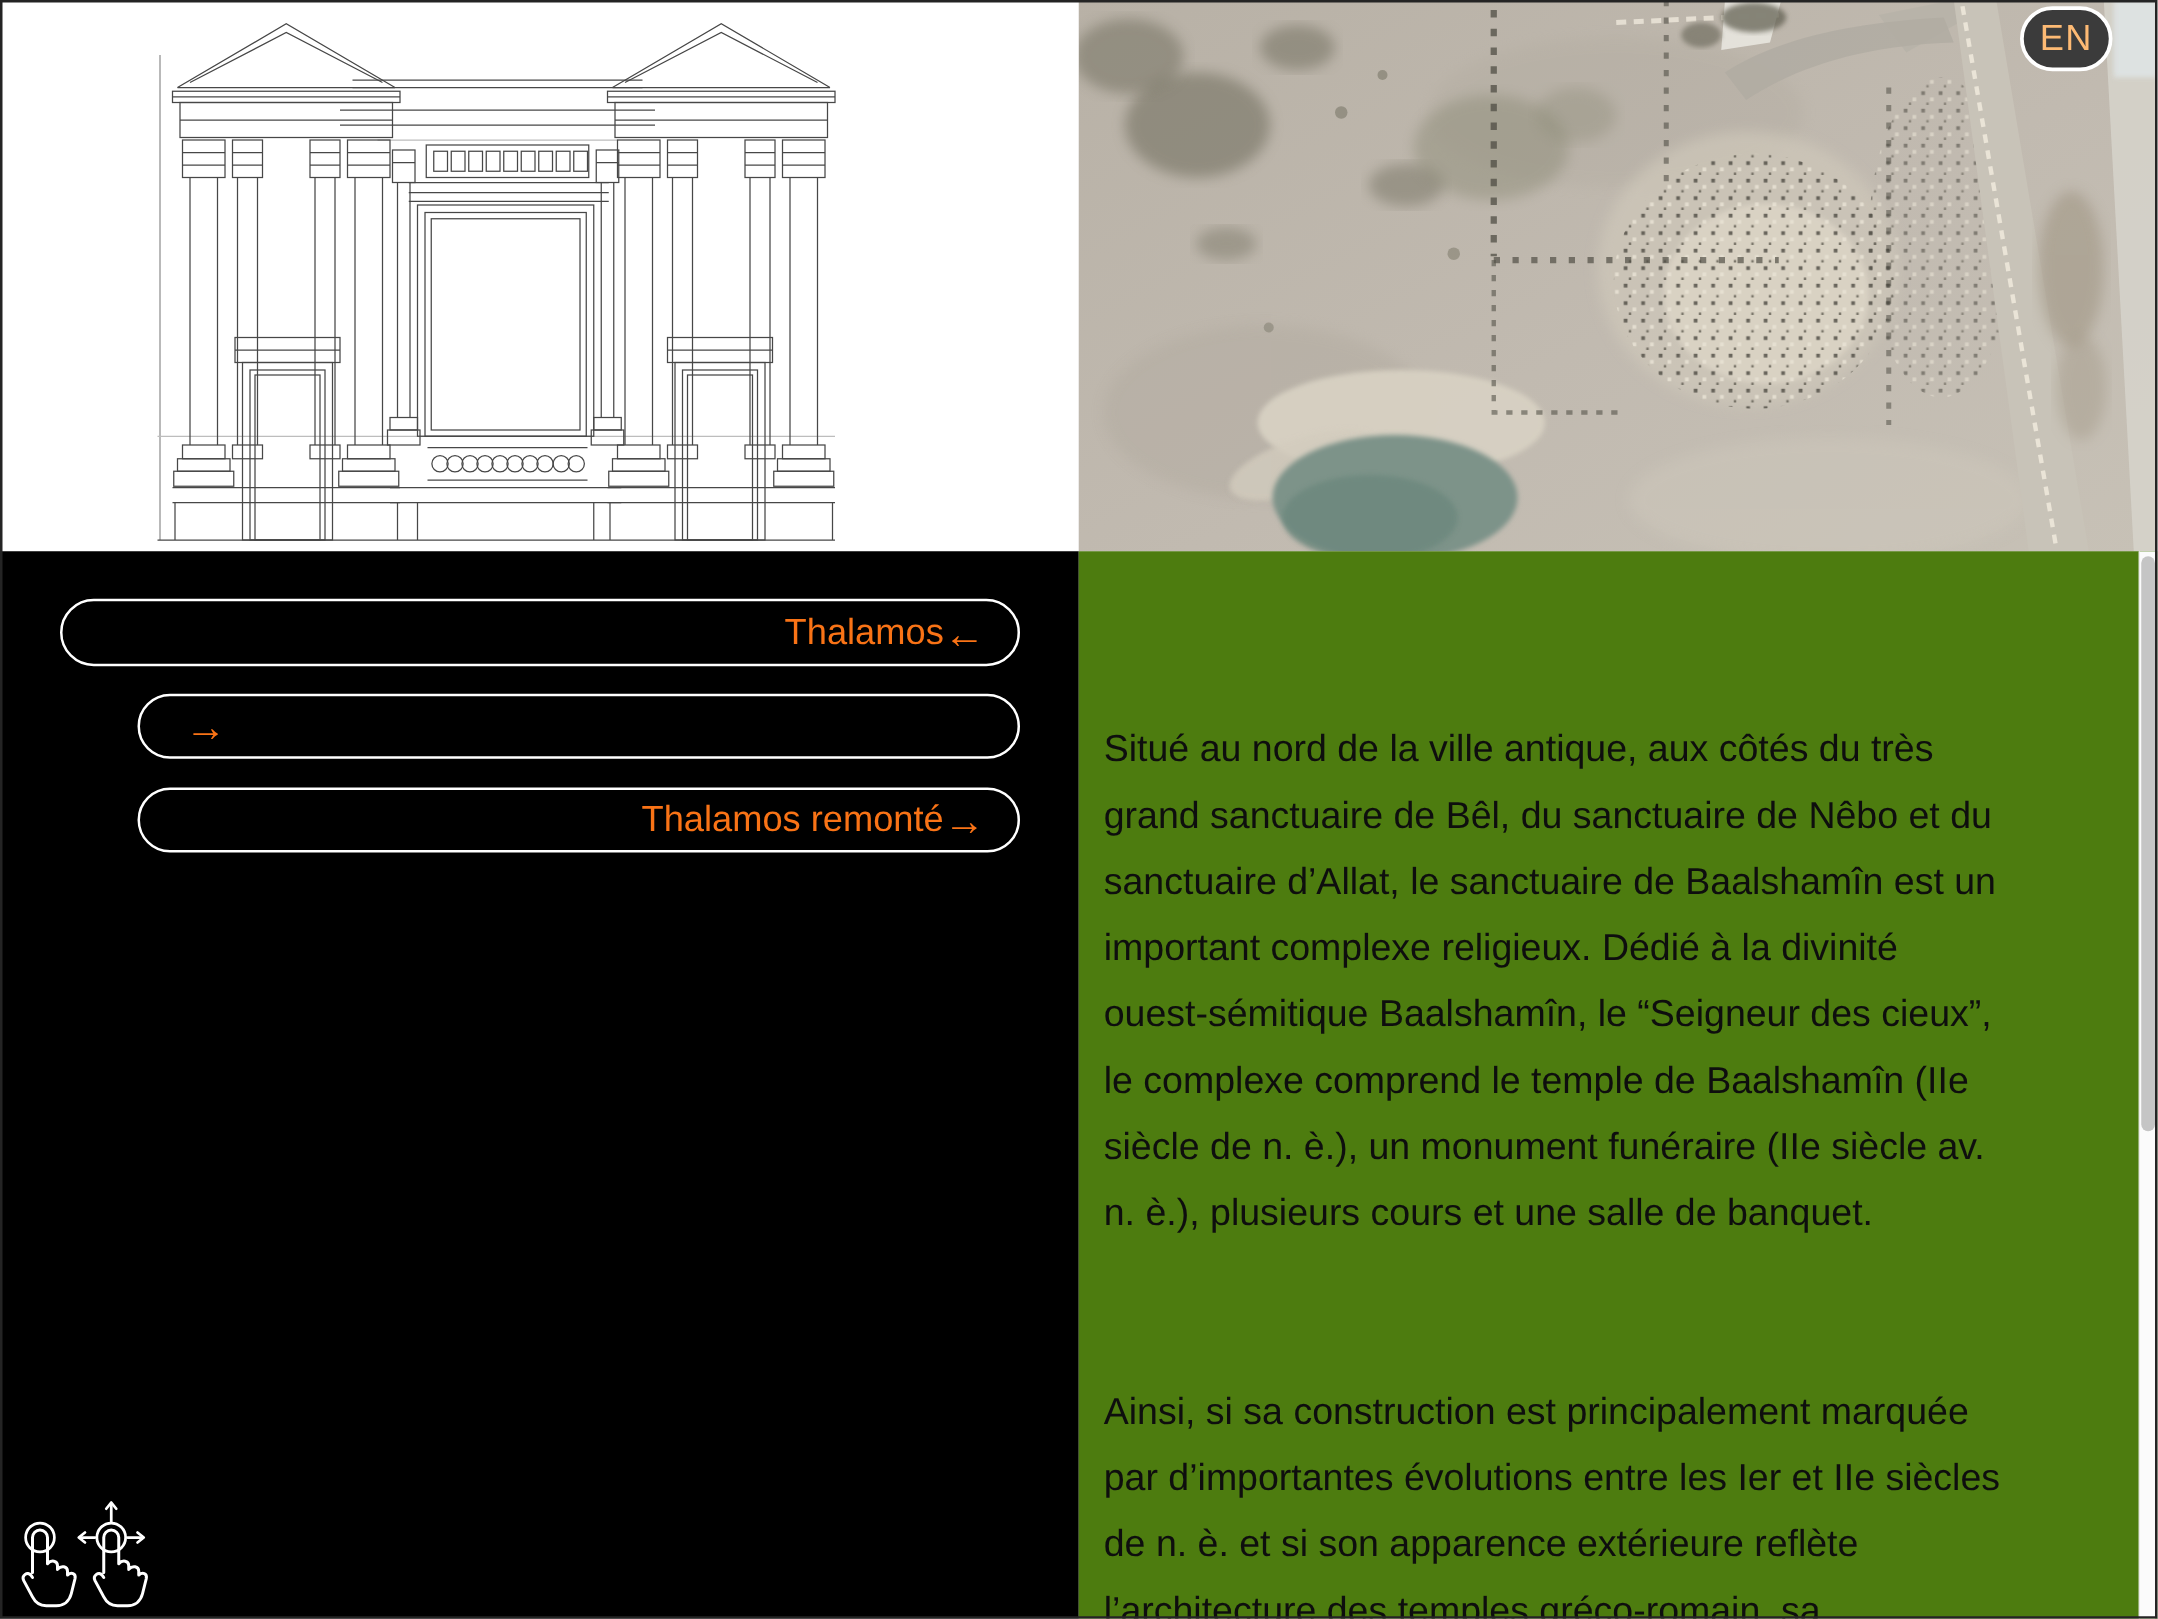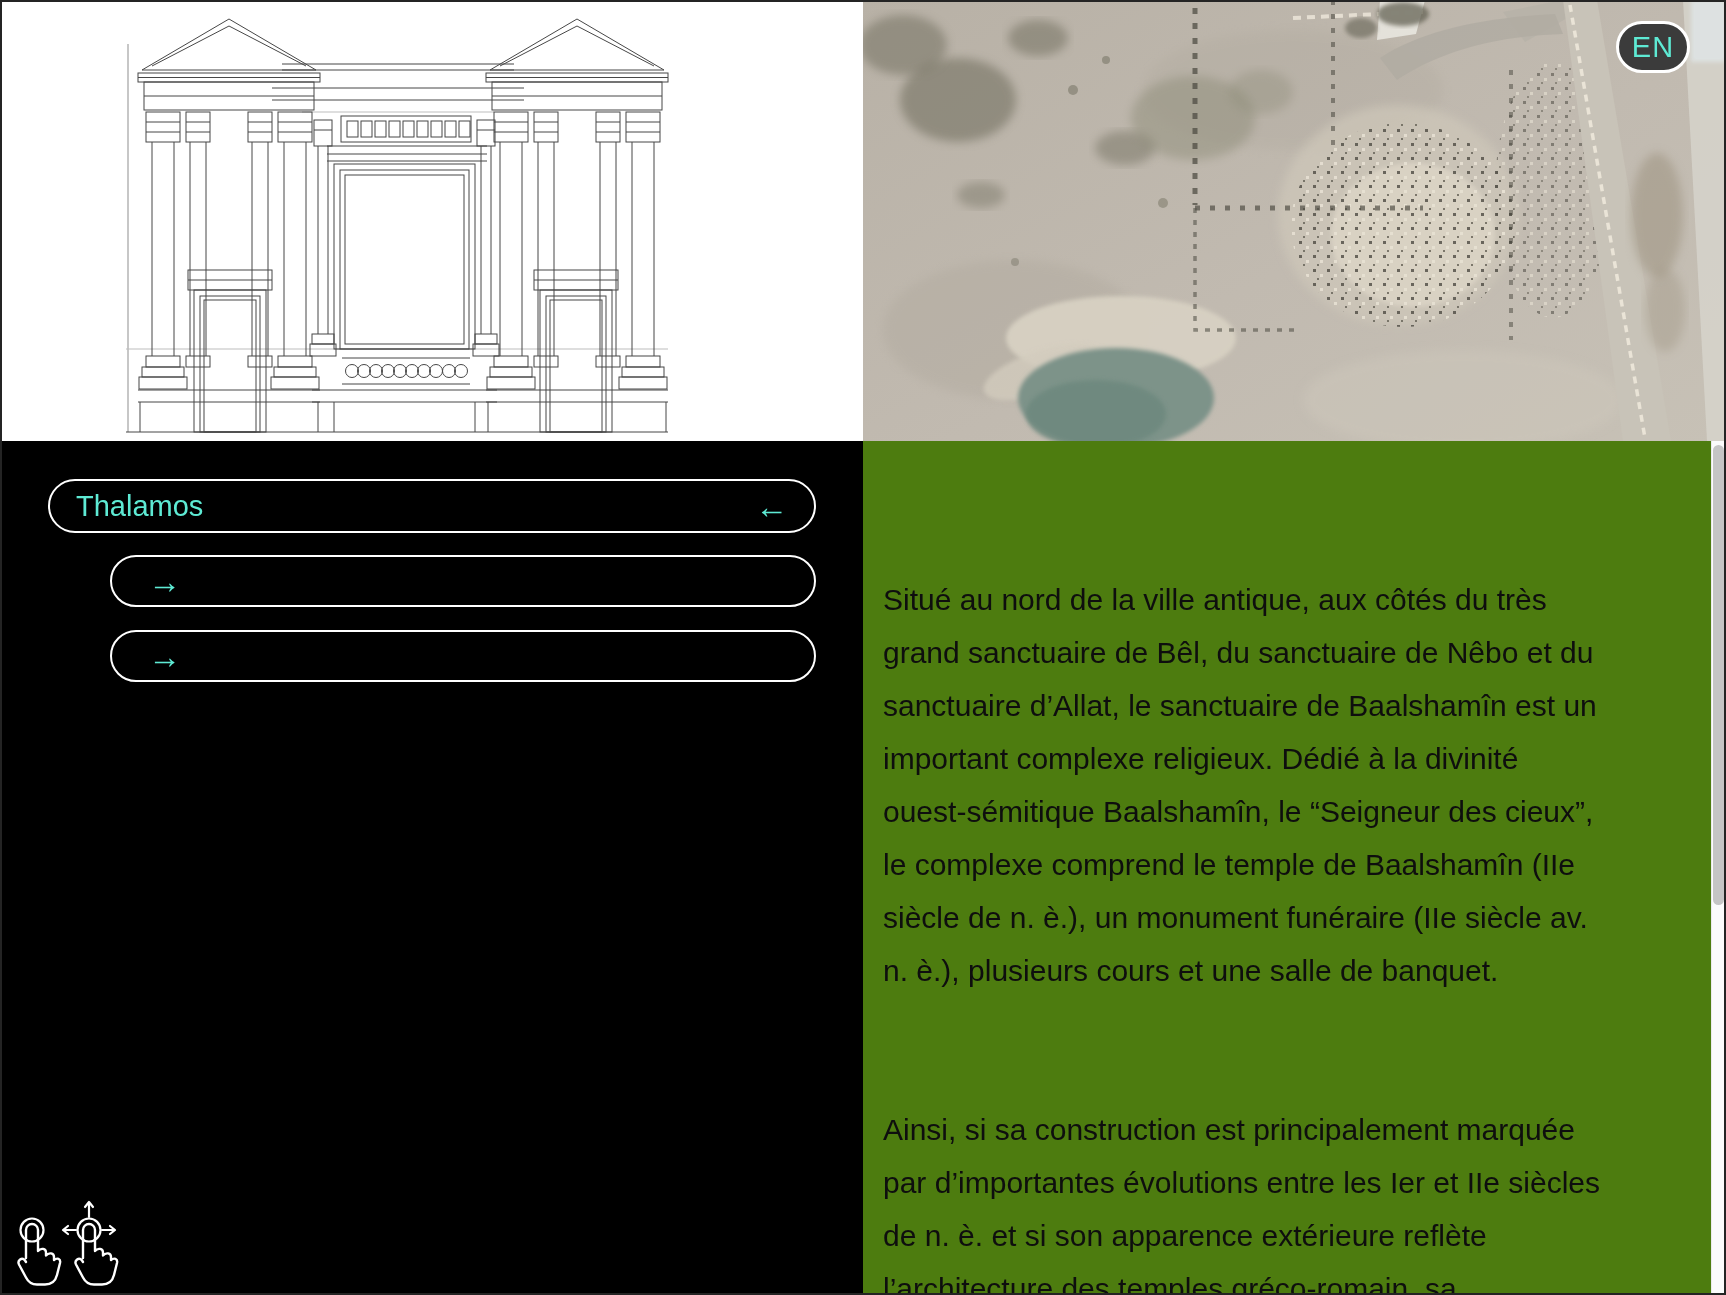--- a/index.html
+++ b/index.html
@@ -11,32 +11,32 @@
   .app::after{content:"";position:absolute;inset:0;box-shadow:inset 0 0 0 2px #242424;pointer-events:none;z-index:60;}
 
   
   .panel-drawing{position:relative;background:#ffffff;overflow:hidden;}
   .panel-drawing svg{position:absolute;left:122px;top:4px;}
 
   
   .panel-photo{position:relative;background:#bcb5aa;overflow:hidden;}
   .panel-photo > svg{position:absolute;left:0;top:0;}
   .lang-badge{
-    position:absolute;left:753px;top:21px;width:74px;height:52px;box-sizing:border-box;
+    position:absolute;left:753px;top:5px;width:74px;height:52px;box-sizing:border-box;
     background:#3b3b3b;border:3.5px solid #ffffff;border-radius:999px;
-    color:#5eead4;font-size:29px;font-weight:500;letter-spacing:1px;
+    color:#fdba74;font-size:29px;font-weight:500;letter-spacing:1px;
     display:flex;align-items:center;justify-content:center;cursor:pointer;z-index:5;
   }
 
   
   .panel-menu{position:relative;background:#000000;overflow:hidden;}
   .pill-btn{
     position:absolute;box-sizing:border-box;display:flex;align-items:center;
     background:#000;border:2.5px solid #ffffff;border-radius:999px;
-    color:#5eead4;font-size:29px;cursor:pointer;
+    color:#f97316;font-size:29px;cursor:pointer;text-align:right;
   }
   .pill-btn .lbl{flex:1;white-space:nowrap;}
   .pill-btn .arrow{font-size:33px;line-height:1;margin-right:26px;}
   .btn-back{left:48px;top:38px;width:768px;height:54px;padding-left:26px;}
   .btn-sub1{left:110px;top:114px;width:706px;height:52px;padding-left:36px;}
   .btn-sub2{left:110px;top:189px;width:706px;height:52px;padding-left:36px;}
   .gesture-hints{position:absolute;left:12px;bottom:6px;}
 
   
   .panel-text{position:relative;background:#4d7c0f;overflow:hidden;}
@@ -260,20 +260,21 @@
     <div class="pill-btn btn-back">
       <span class="lbl">Thalamos</span>
       <span class="arrow">←</span>
     </div>
 
     <div class="pill-btn btn-sub1">
       <span class="arrow">→</span>
     </div>
 
     <div class="pill-btn btn-sub2">
+      <span class="lbl">Thalamos remonté</span>
       <span class="arrow">→</span>
     </div>
 
     <svg class="gesture-hints" width="118" height="96" viewBox="0 0 118 96">
       <defs>
         <path id="hand" d="M11,41 V13 a6,6 0 0 1 12,0 v21
                  c3,-3.5 8,-2.5 8,1.5 l0,3 c3,-3.5 8,-2.5 8,1.5 l0,3
                  c3,-2.5 7,-1.5 6,3 l-3,12 c-1.5,6 -6,9.5 -12,9.5 h-8
                  c-5,0 -9,-3 -11,-7 l-7,-13 c-2,-4 3,-8 6,-4 l1,1.5" fill="none" stroke="#ffffff" stroke-width="2.4" stroke-linecap="round" stroke-linejoin="round"></path>
       </defs>

